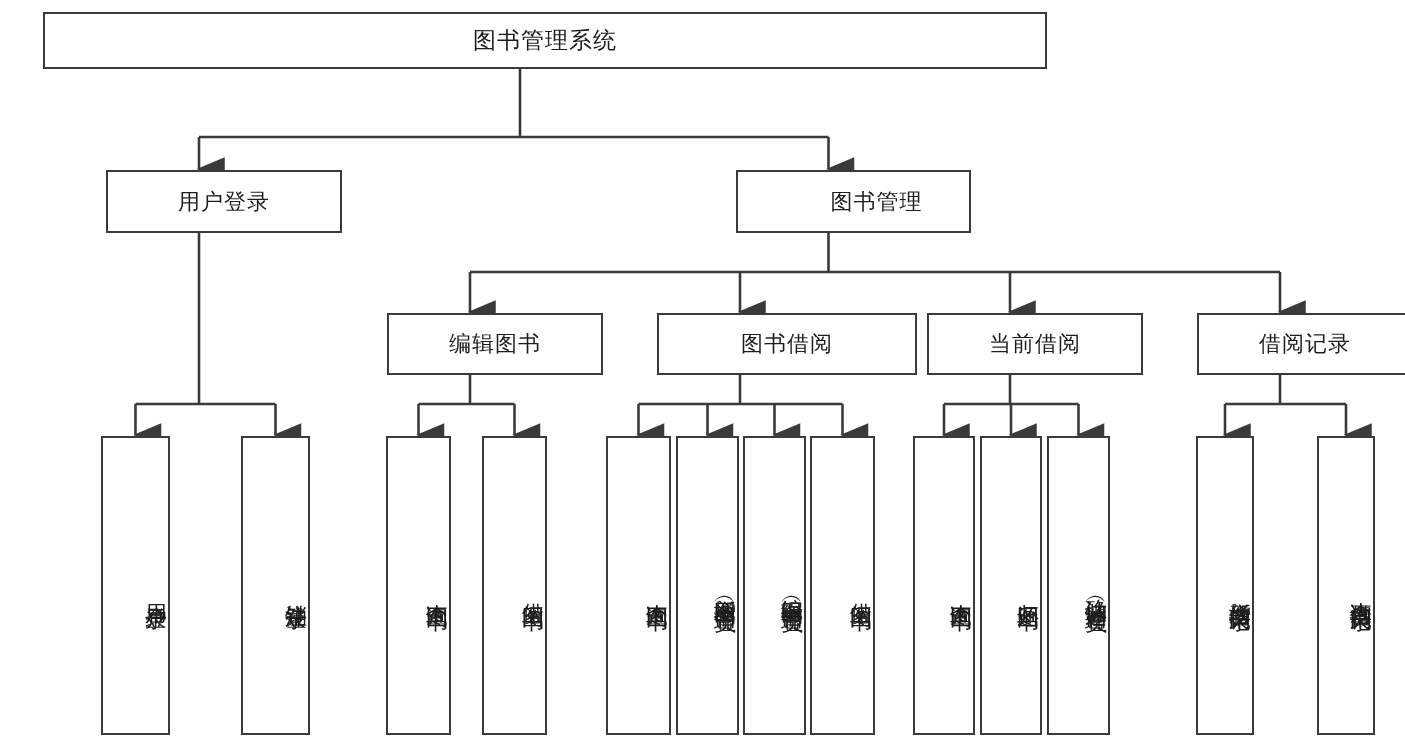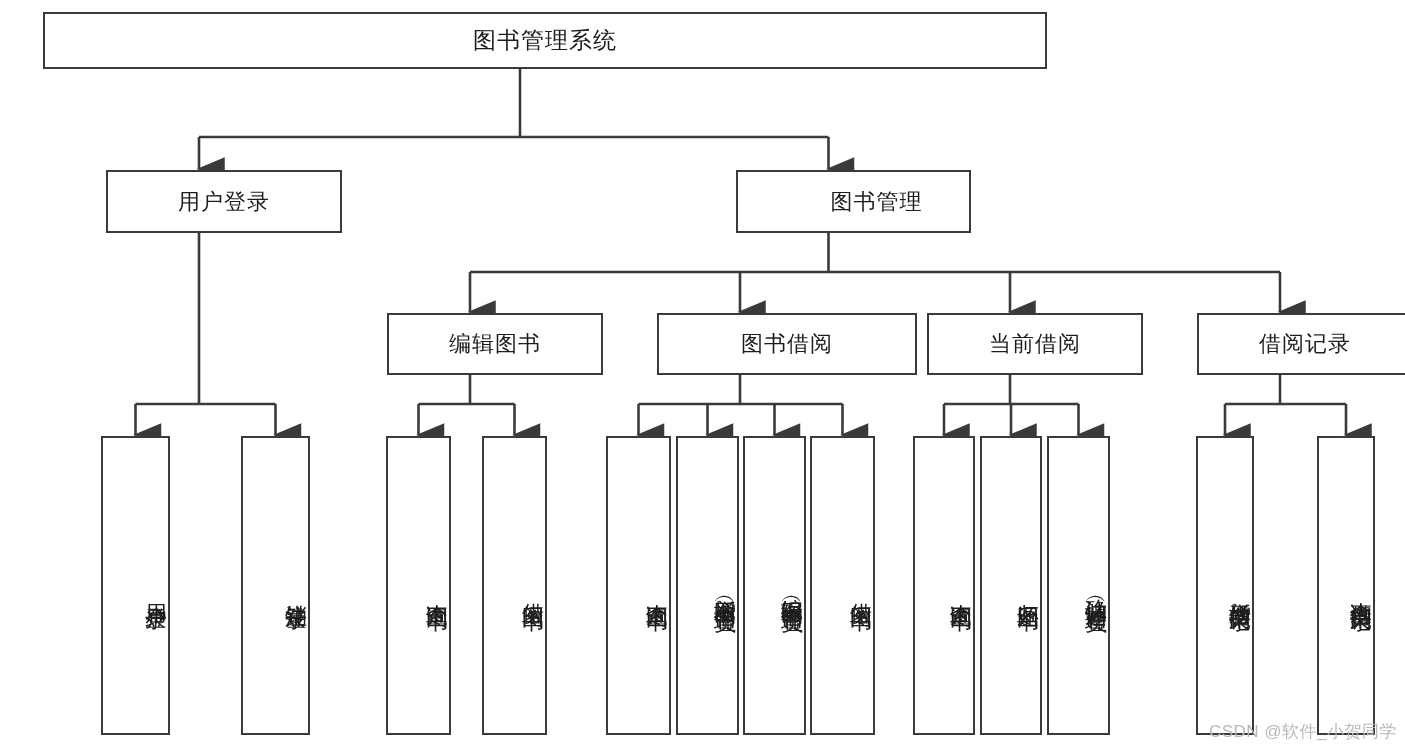--- a/index.html
+++ b/index.html
@@ -124,14 +124,13 @@
         <span class="label">确认归还（管理员）</span>
       </div>
       <div class="node vertical" style="left: 1196px; top: 436px; width: 58px; height: 299px;">
         <span class="label">新增借阅记录</span>
       </div>
       <div class="node vertical" style="left: 1317px; top: 436px; width: 58px; height: 299px;">
         <span class="label">查询借阅记录</span>
       </div>
     </div>
 
-  <div id="watermark">CSDN @软件_小贺同学</div>
 </div>
 
 </body></html>

